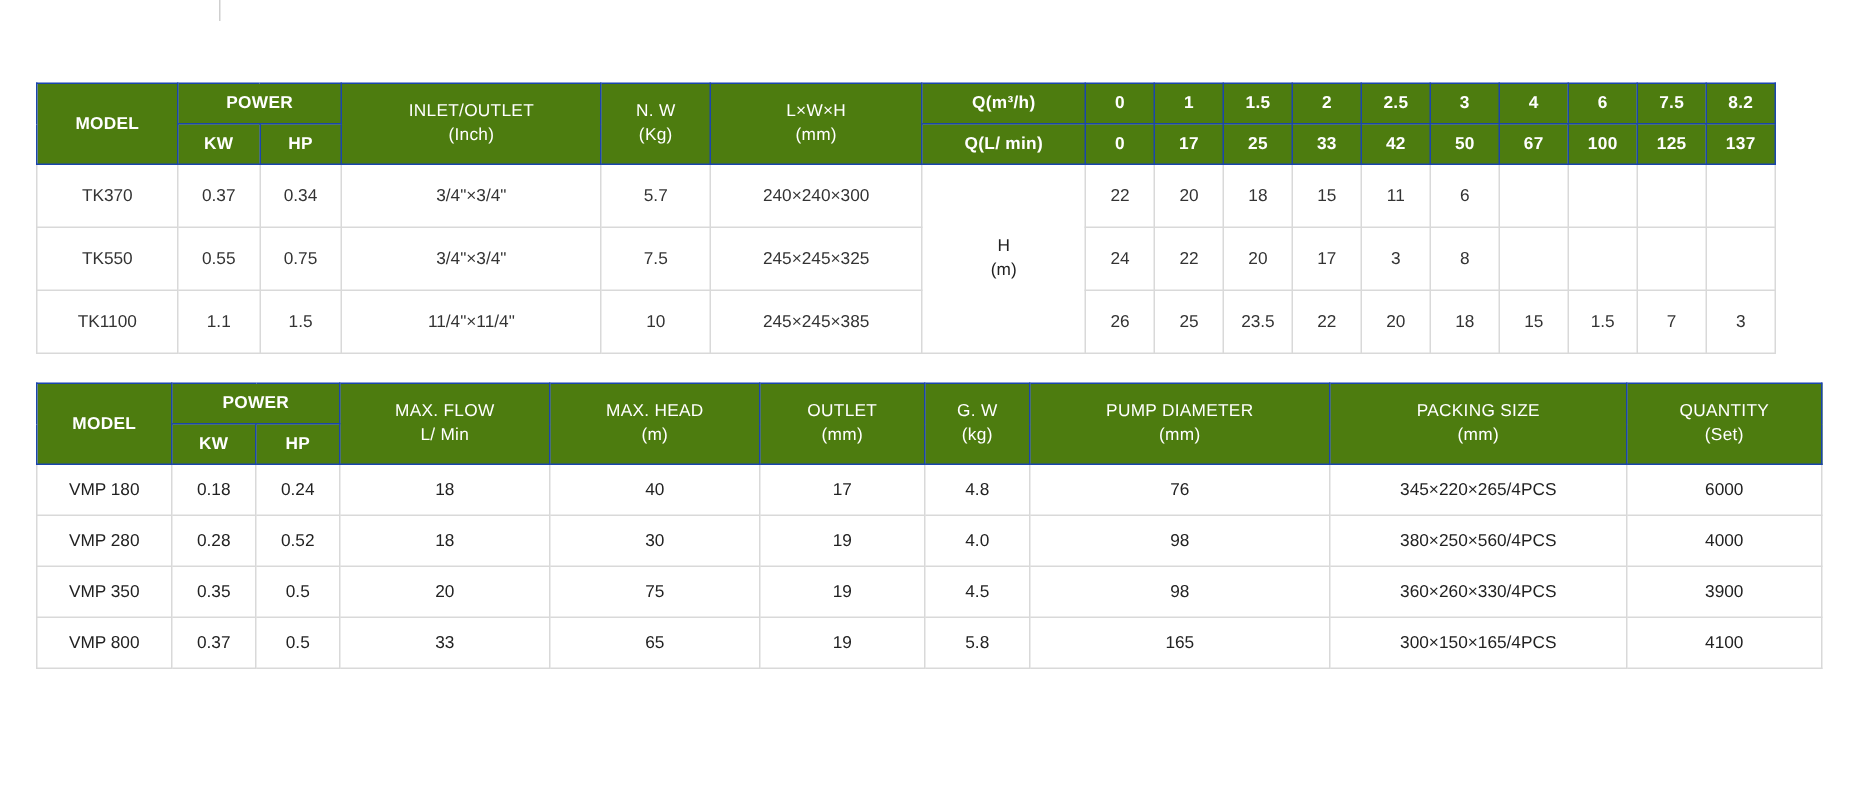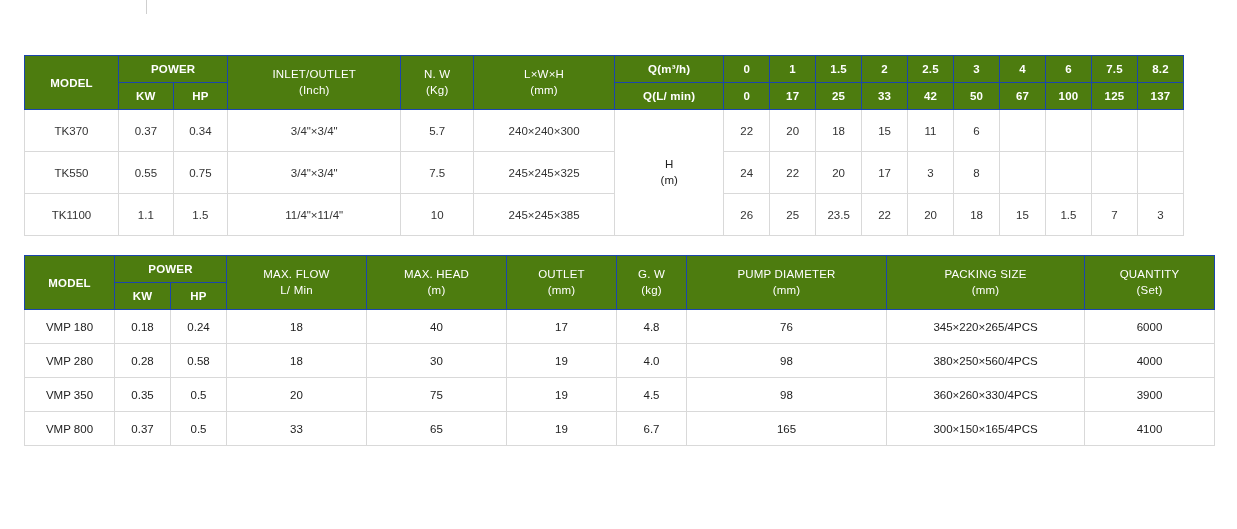--- a/index.html
+++ b/index.html
@@ -308,21 +308,21 @@
         <td class="val">40</td>
         <td class="val">17</td>
         <td class="val">4.8</td>
         <td class="val">76</td>
         <td class="val">345×220×265/4PCS</td>
         <td class="val">6000</td>
       </tr>
       <tr>
         <td class="model">VMP 280</td>
         <td class="val">0.28</td>
-        <td class="val">0.58</td>
+        <td class="val">0.52</td>
         <td class="val">18</td>
         <td class="val">30</td>
         <td class="val">19</td>
         <td class="val">4.0</td>
         <td class="val">98</td>
         <td class="val">380×250×560/4PCS</td>
         <td class="val">4000</td>
       </tr>
       <tr>
         <td class="model">VMP 350</td>
@@ -336,21 +336,21 @@
         <td class="val">360×260×330/4PCS</td>
         <td class="val">3900</td>
       </tr>
       <tr>
         <td class="model">VMP 800</td>
         <td class="val">0.37</td>
         <td class="val">0.5</td>
         <td class="val">33</td>
         <td class="val">65</td>
         <td class="val">19</td>
-        <td class="val">6.7</td>
+        <td class="val">5.8</td>
         <td class="val">165</td>
         <td class="val">300×150×165/4PCS</td>
         <td class="val">4100</td>
       </tr>
     </tbody>
   </table>
 
 </div>
 
 </body></html>

